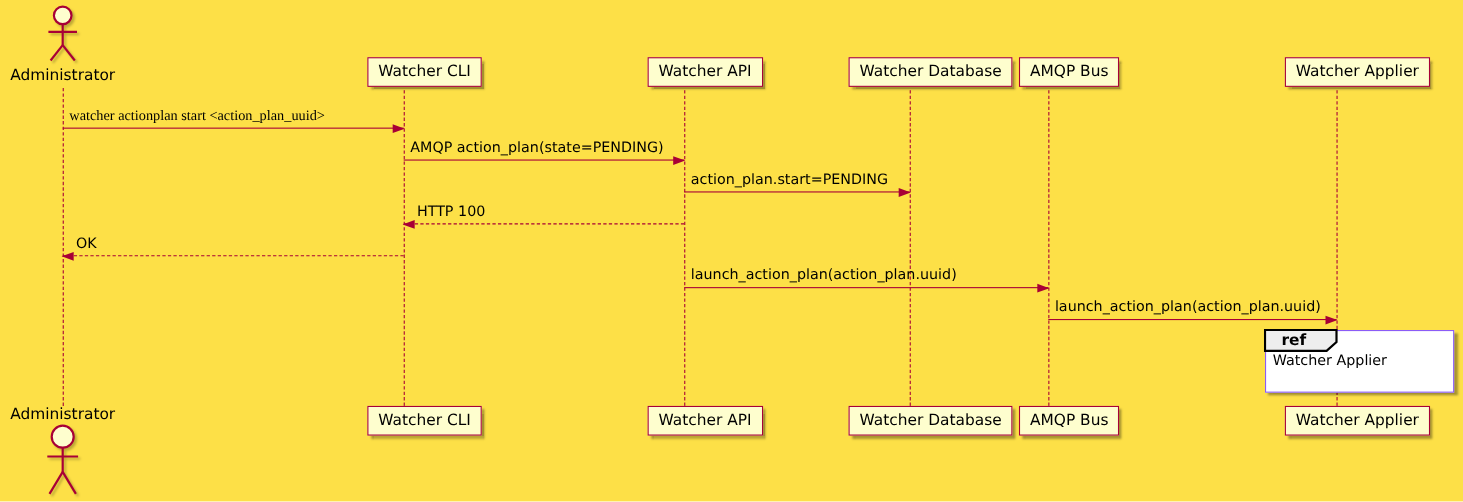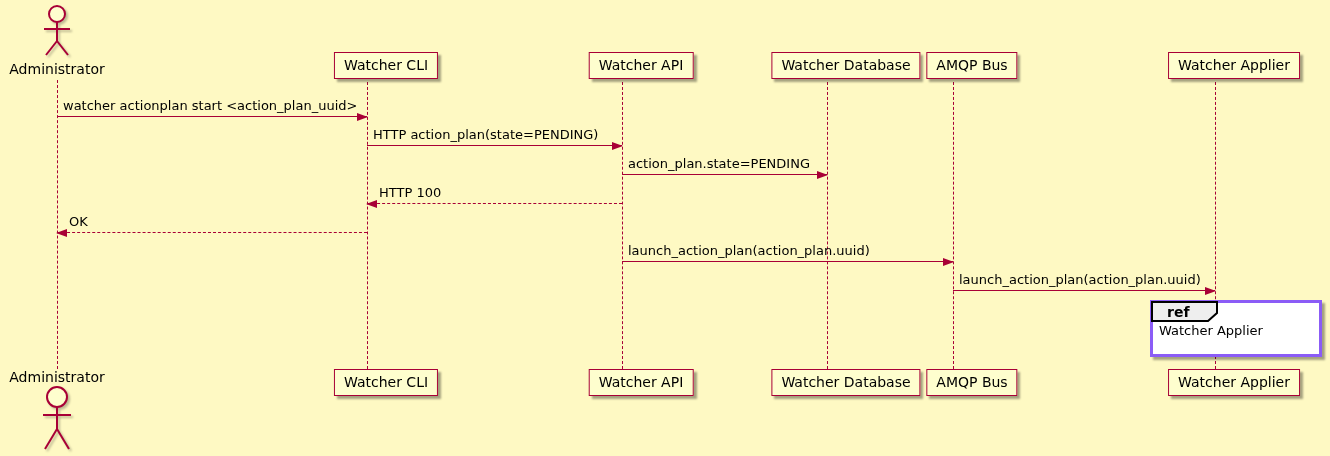--- a/index.html
+++ b/index.html
@@ -4,21 +4,21 @@
 <style>
   :root{
     --crimson:#A80036;
     --fill:#FEFECE;
     --shadow:rgba(0,0,0,0.35);
   }
   html,body{margin:0;padding:0;background:#ffffff;}
   #stage{
     position:relative;
     width:1330px;height:456px;
-    background:#fef9c3;
+    background:#fde047;
     font-family:"DejaVu Sans","Liberation Sans",sans-serif;
     color:#000;
     overflow:hidden;
   }
   .lifeline{
     position:absolute;width:0;
     border-left:1px dashed var(--crimson);
   }
   .pbox{
     position:absolute;
@@ -42,21 +42,21 @@
   .msg .lbl{position:absolute;bottom:4px;white-space:nowrap;}
   .msgline-solid{position:absolute;left:0;right:0;bottom:0;height:0;border-top:1px solid var(--crimson);}
   .msgline-dashed{position:absolute;left:0;right:0;bottom:0;height:0;border-top:1px dashed var(--crimson);}
   .ah-r{position:absolute;right:-1px;bottom:-4px;width:0;height:0;
         border-left:11px solid var(--crimson);border-top:4px solid transparent;border-bottom:4px solid transparent;}
   .ah-l{position:absolute;left:-1px;bottom:-4px;width:0;height:0;
         border-right:11px solid var(--crimson);border-top:4px solid transparent;border-bottom:4px solid transparent;}
   .refbox{
     position:absolute;left:1150px;top:300px;width:172px;height:57px;
     box-sizing:border-box;
-    background:#ffffff;border:3px solid #8b5cf6;
+    background:#ffffff;border:1px solid #8b5cf6;
     box-shadow:3px 3px 2px var(--shadow);
   }
   .refhead-svg{position:absolute;top:-2px;left:-2px;}
   .refkw{position:absolute;top:1px;left:14px;font-weight:bold;font-size:14px;}
   .reftext{position:absolute;left:6px;top:20px;font-size:13px;line-height:15px;white-space:nowrap;}
 </style>
 </head>
 <body>
 
 <div id="stage">
@@ -77,33 +77,33 @@
   </svg>
   <div class="actor-label" style="left:57px;top:61px;">Administrator</div>
 
   <div class="pbox" style="left:367px;top:52px;">Watcher CLI</div>
   <div class="pbox" style="left:622px;top:52px;">Watcher API</div>
   <div class="pbox" style="left:827px;top:52px;">Watcher Database</div>
   <div class="pbox" style="left:953px;top:52px;">AMQP Bus</div>
   <div class="pbox" style="left:1215px;top:52px;">Watcher Applier</div>
 
   <div class="msg" style="left:57px;top:97px;width:310px;">
-    <span class="lbl" style="left:6px;">watcher actionplan start &lt;action_plan_uuid&gt;</span>
+    <span class="lbl" style="left:6px;font-family:Liberation Serif, serif;">watcher actionplan start &lt;action_plan_uuid&gt;</span>
     <div class="msgline-solid"></div>
     <div class="ah-r"></div>
   </div>
 
   <div class="msg" style="left:367px;top:126px;width:255px;">
-    <span class="lbl" style="left:6px;">HTTP action_plan(state=PENDING)</span>
+    <span class="lbl" style="left:6px;">AMQP action_plan(state=PENDING)</span>
     <div class="msgline-solid"></div>
     <div class="ah-r"></div>
   </div>
 
   <div class="msg" style="left:622px;top:155px;width:205px;">
-    <span class="lbl" style="left:6px;">action_plan.state=PENDING</span>
+    <span class="lbl" style="left:6px;">action_plan.start=PENDING</span>
     <div class="msgline-solid"></div>
     <div class="ah-r"></div>
   </div>
 
   <div class="msg" style="left:367px;top:184px;width:255px;">
     <span class="lbl" style="left:12px;">HTTP 100</span>
     <div class="msgline-dashed"></div>
     <div class="ah-l"></div>
   </div>
 

